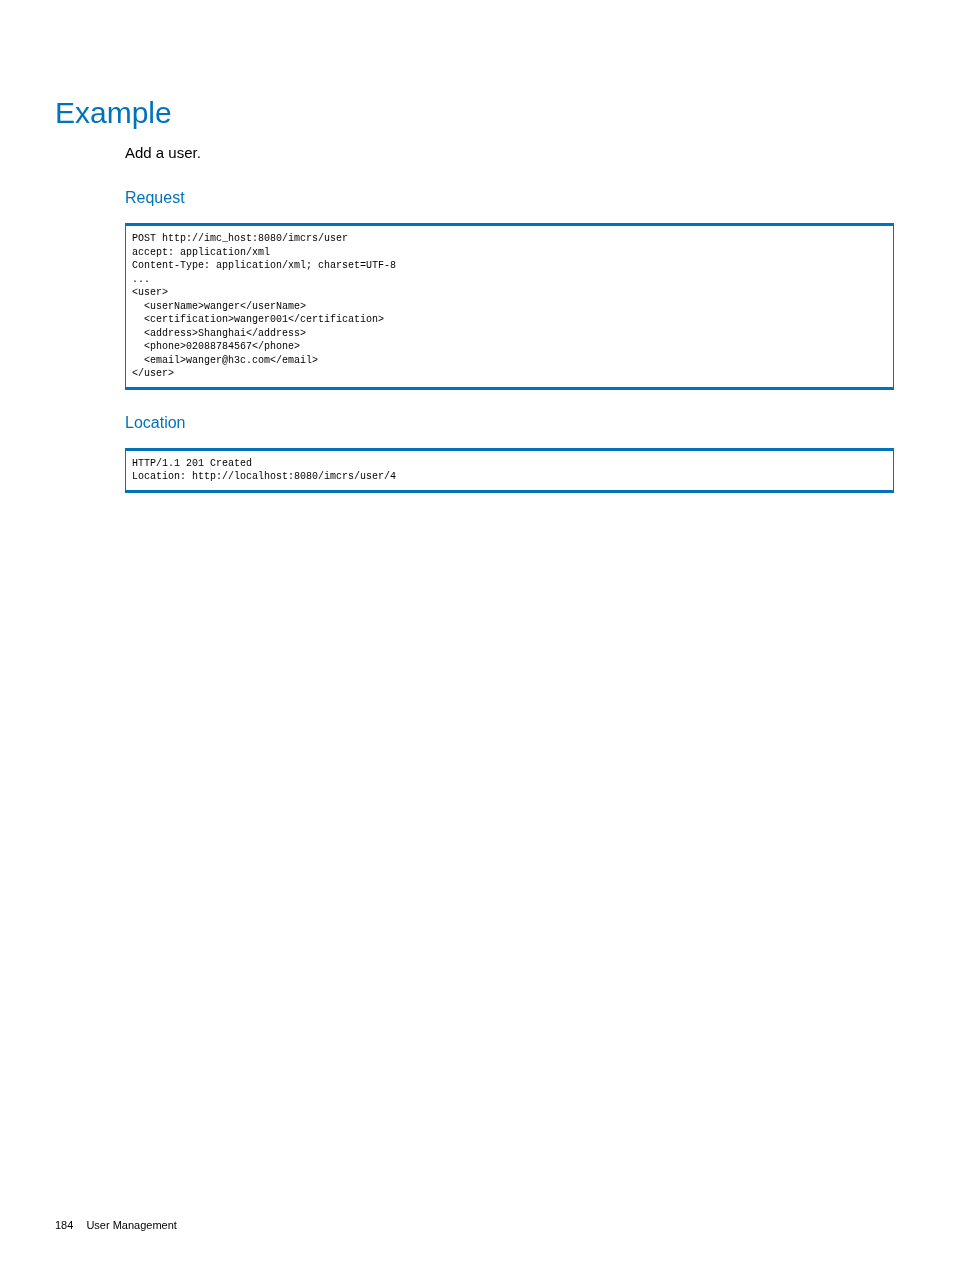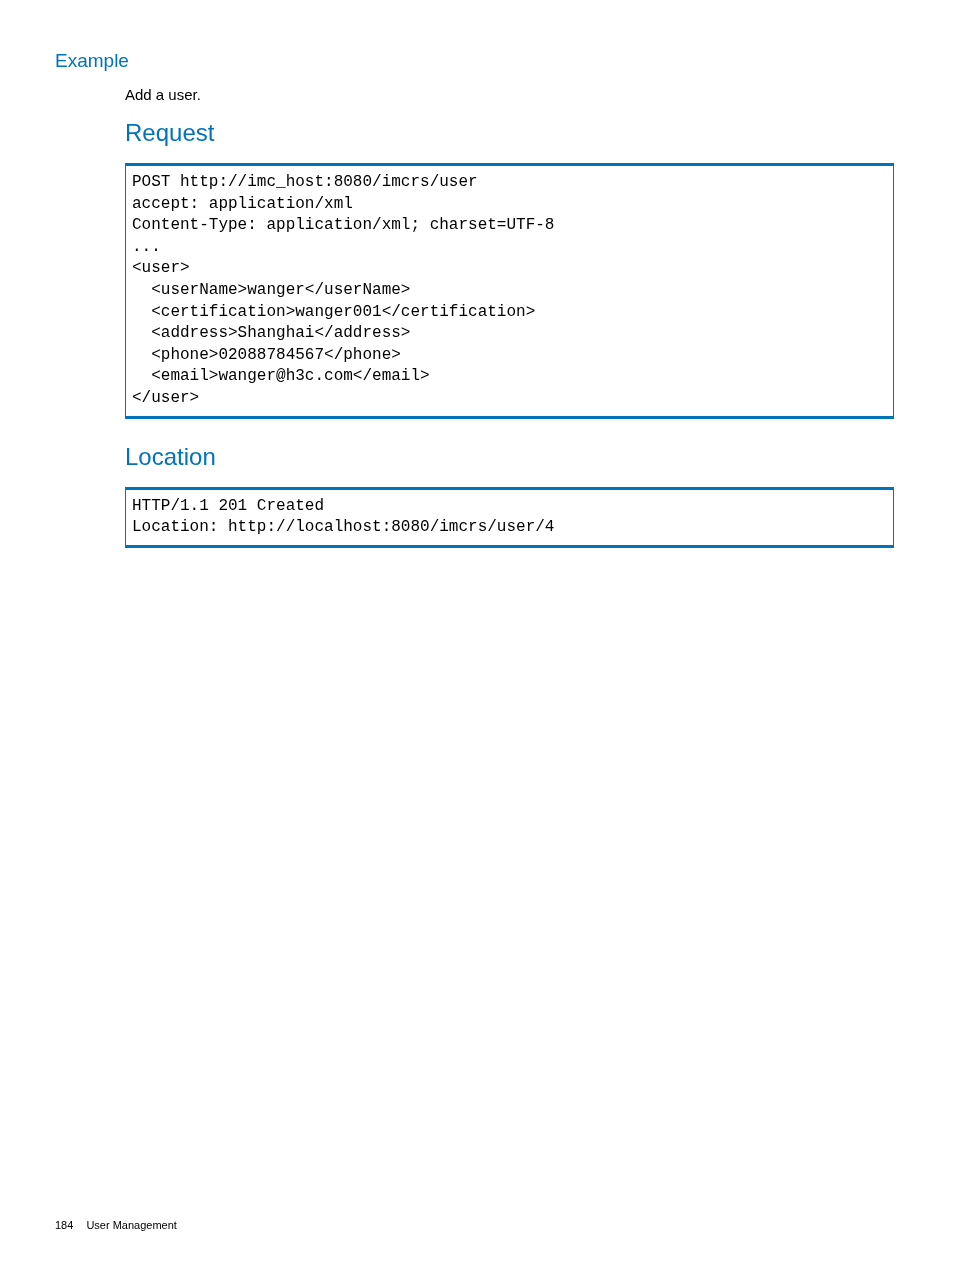--- a/index.html
+++ b/index.html
@@ -10,50 +10,51 @@
     body {
       width: 954px;
       height: 1271px;
       background: #ffffff;
       font-family: Arial, Helvetica, sans-serif;
       position: relative;
       padding: 50px 60px 40px 55px;
     }
     .heading-example {
       color: #0073ba;
-      font-size: 19px;
+      font-size: 30px;
       font-weight: 400;
       margin-bottom: 14px;
       font-family: Arial, Helvetica, sans-serif;
+      margin-top: 46px;
     }
     .body-text {
       color: #000000;
       font-size: 15px;
       margin-left: 70px;
-      margin-bottom: 16px;
+      margin-bottom: 28px;
       font-family: Arial, Helvetica, sans-serif;
     }
     .heading-sub {
       color: #0073ba;
-      font-size: 24px;
+      font-size: 16px;
       font-weight: 400;
       margin-left: 70px;
       margin-bottom: 16px;
       font-family: Arial, Helvetica, sans-serif;
     }
     .code-block {
       border: 1px solid #0073ba;
       border-top: 3px solid #0073ba;
       border-bottom: 3px solid #0073ba;
       margin-left: 70px;
       margin-right: 0px;
       margin-bottom: 24px;
       padding: 6px 6px;
       font-family: "Courier New", Courier, monospace;
-      font-size: 16px;
+      font-size: 10px;
       line-height: 1.35;
       white-space: pre;
       color: #000000;
     }
     .footer {
       position: absolute;
       bottom: 40px;
       left: 55px;
       font-size: 11px;
       color: #000000;

